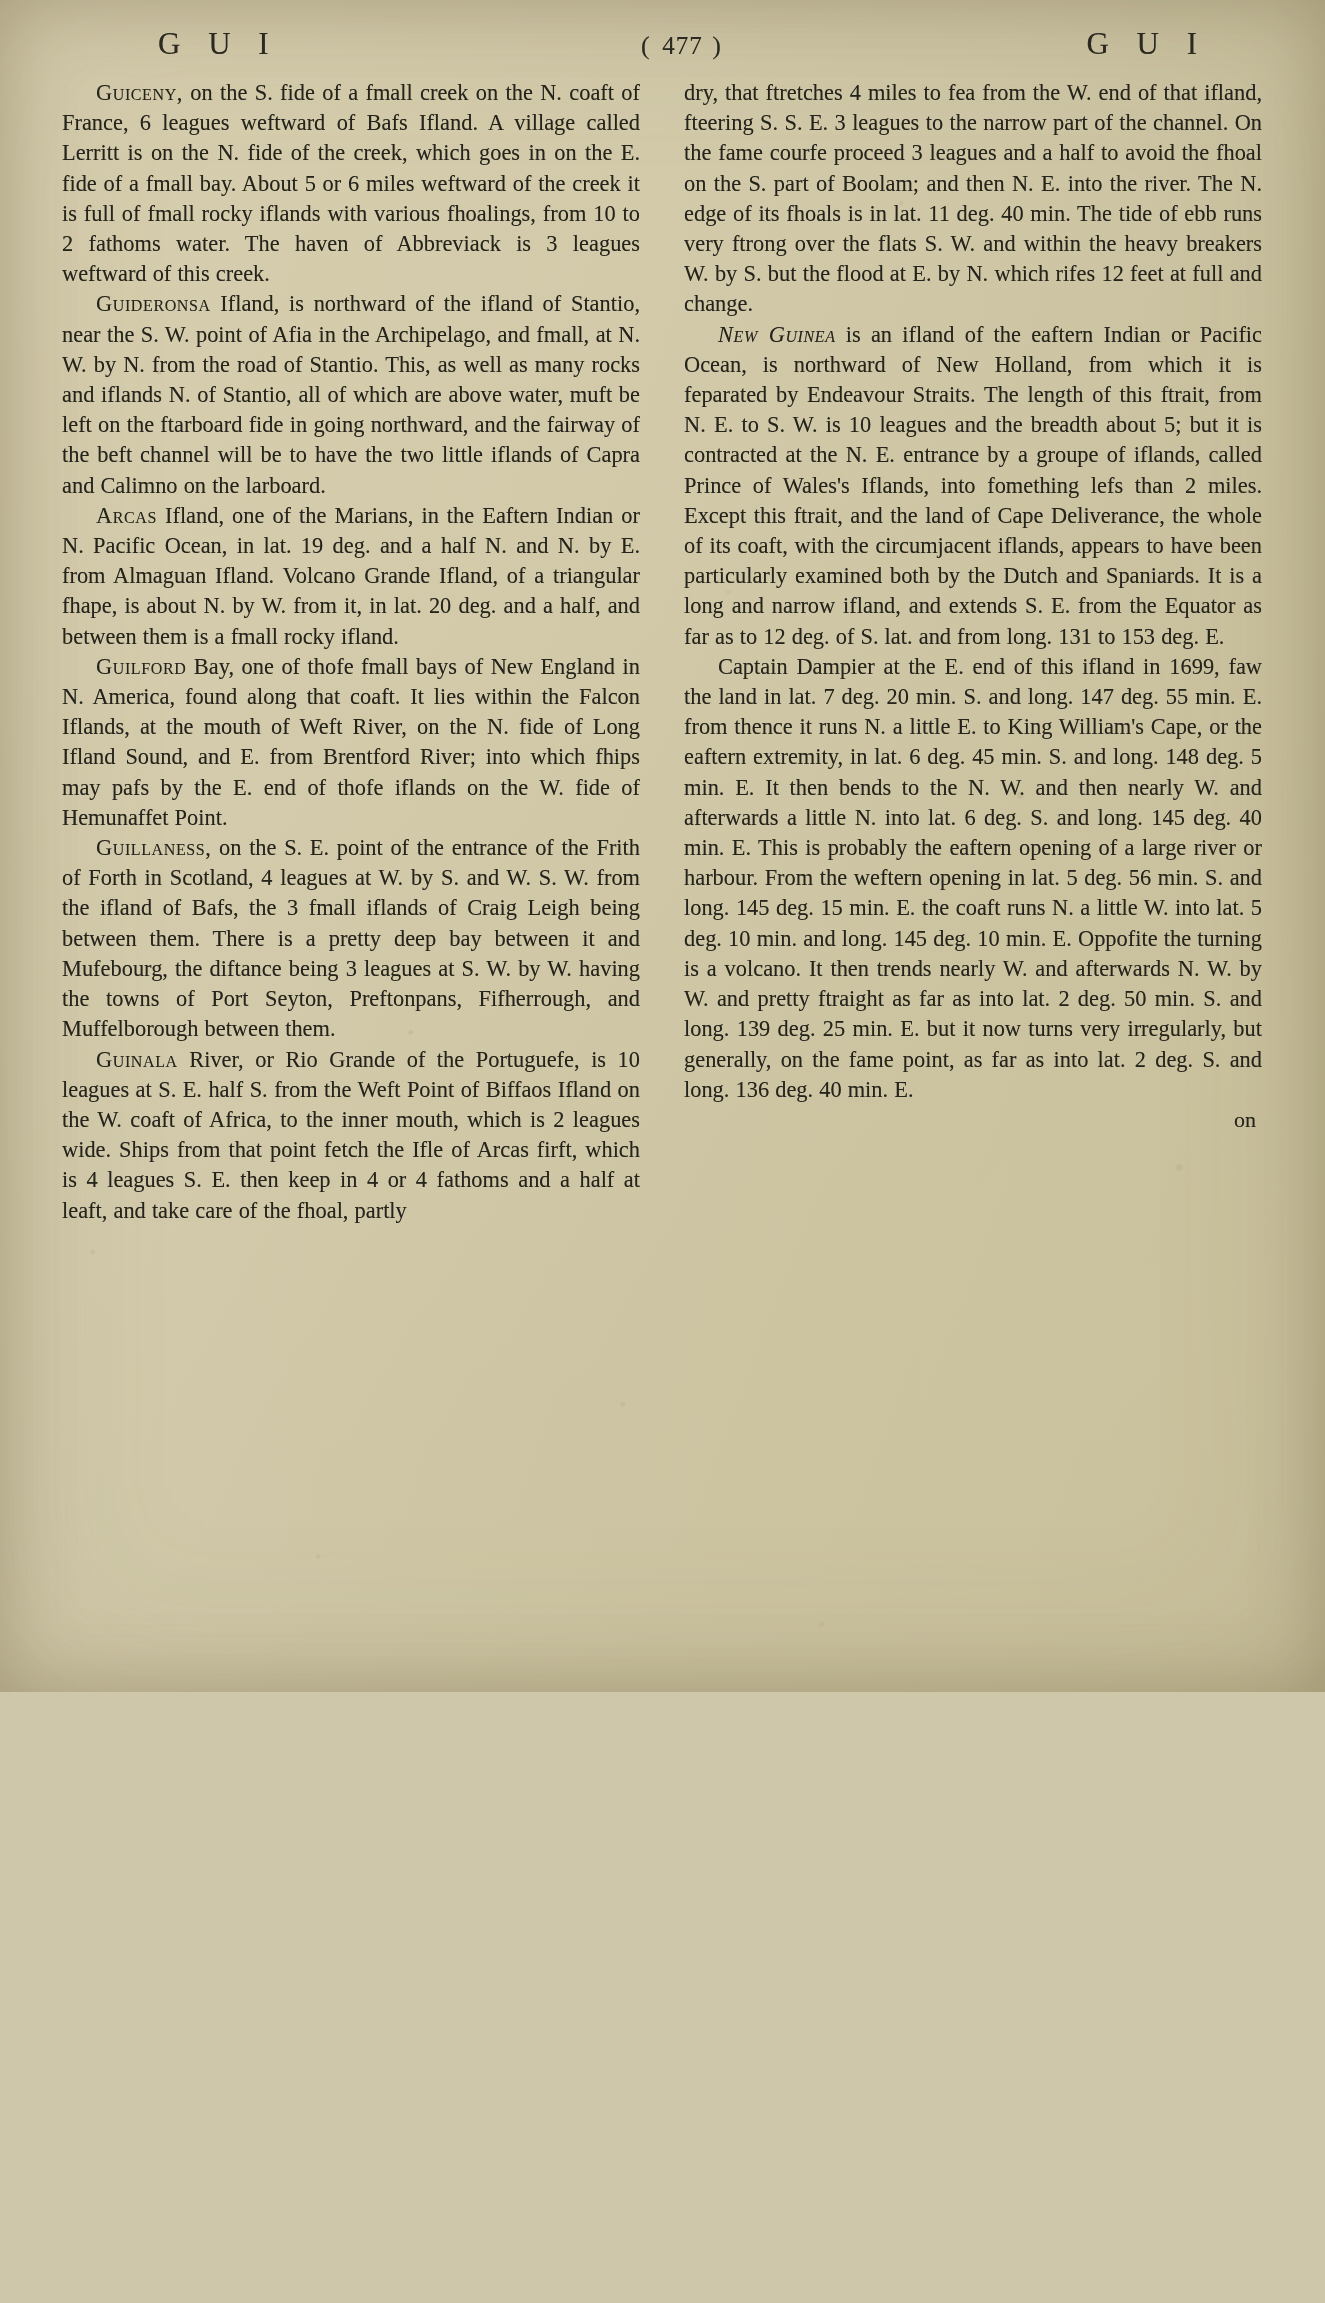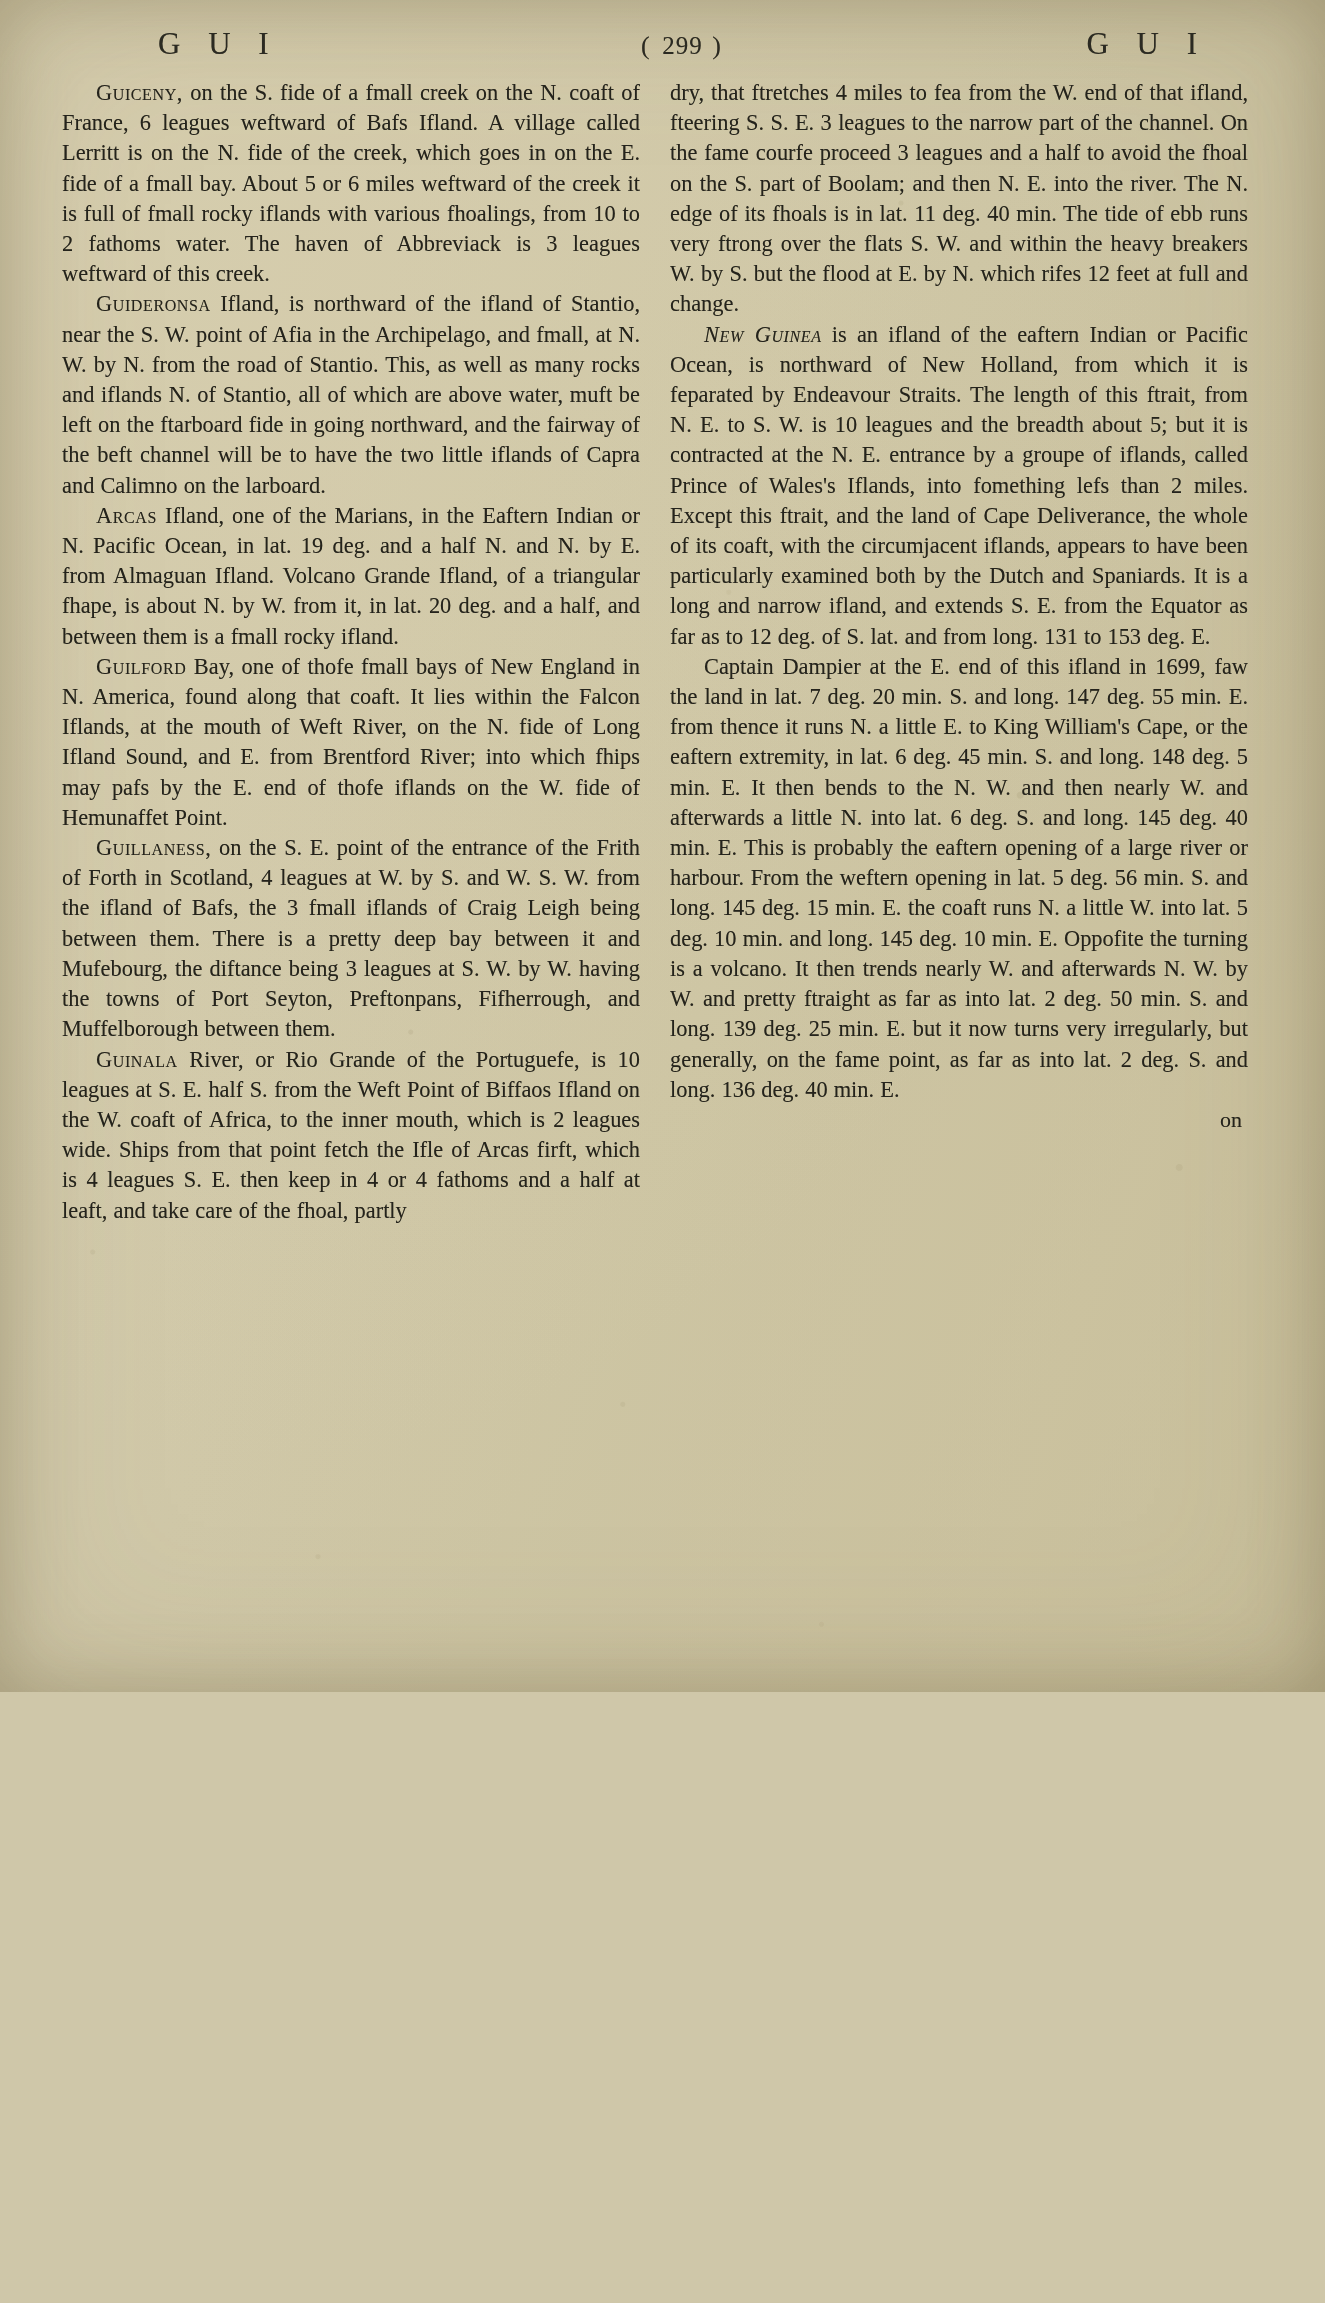--- a/index.html
+++ b/index.html
@@ -78,21 +78,21 @@
   .rh-center {
     font-size: 26px;
     letter-spacing: 3px;
   }
   .rh-center .pno {
     font-size: 25px;
     letter-spacing: 1px;
   }
   .columns {
     display: flex;
-    gap: 30px;
+    gap: 44px;
     align-items: flex-start;
   }
   .col {
     width: 578px;
     color: #22211b;
   }
   p.para {
     margin: 0;
     font-size: 22.4px;
     line-height: 30.2px;
@@ -124,21 +124,21 @@
 </head>
 <body>
 
 <div class="page">
   <div class="content">
 
     <div class="runninghead">
       <span class="rh-left">G U I</span>
       <span class="rh-center">
         <span>(</span>
-        <span class="pno">299</span>
+        <span class="pno">477</span>
         <span>)</span>
       </span>
       <span class="rh-right">G U I</span>
     </div>
 
     <div class="columns">
 
       <div class="col">
         <p class="para"><span class="sc">Guiceny,</span><span> on the S. fide of a fmall creek on the N. coaft of France, 6 leagues weftward of Bafs Ifland. A village called Lerritt is on the N. fide of the creek, which goes in on the E. fide of a fmall bay. About 5 or 6 miles weftward of the creek it is full of fmall rocky iflands with various fhoalings, from 10 to 2 fathoms water. The haven of Abbreviack is 3 leagues weftward of this creek.</span></p>
         <p class="para"><span class="sc">Guideronsa</span><span> Ifland, is northward of the ifland of Stantio, near the S. W. point of Afia in the Archipelago, and fmall, at N. W. by N. from the road of Stantio. This, as well as many rocks and iflands N. of Stantio, all of which are above water, muft be left on the ftarboard fide in going northward, and the fairway of the beft channel will be to have the two little iflands of Capra and Calimno on the larboard.</span></p>

